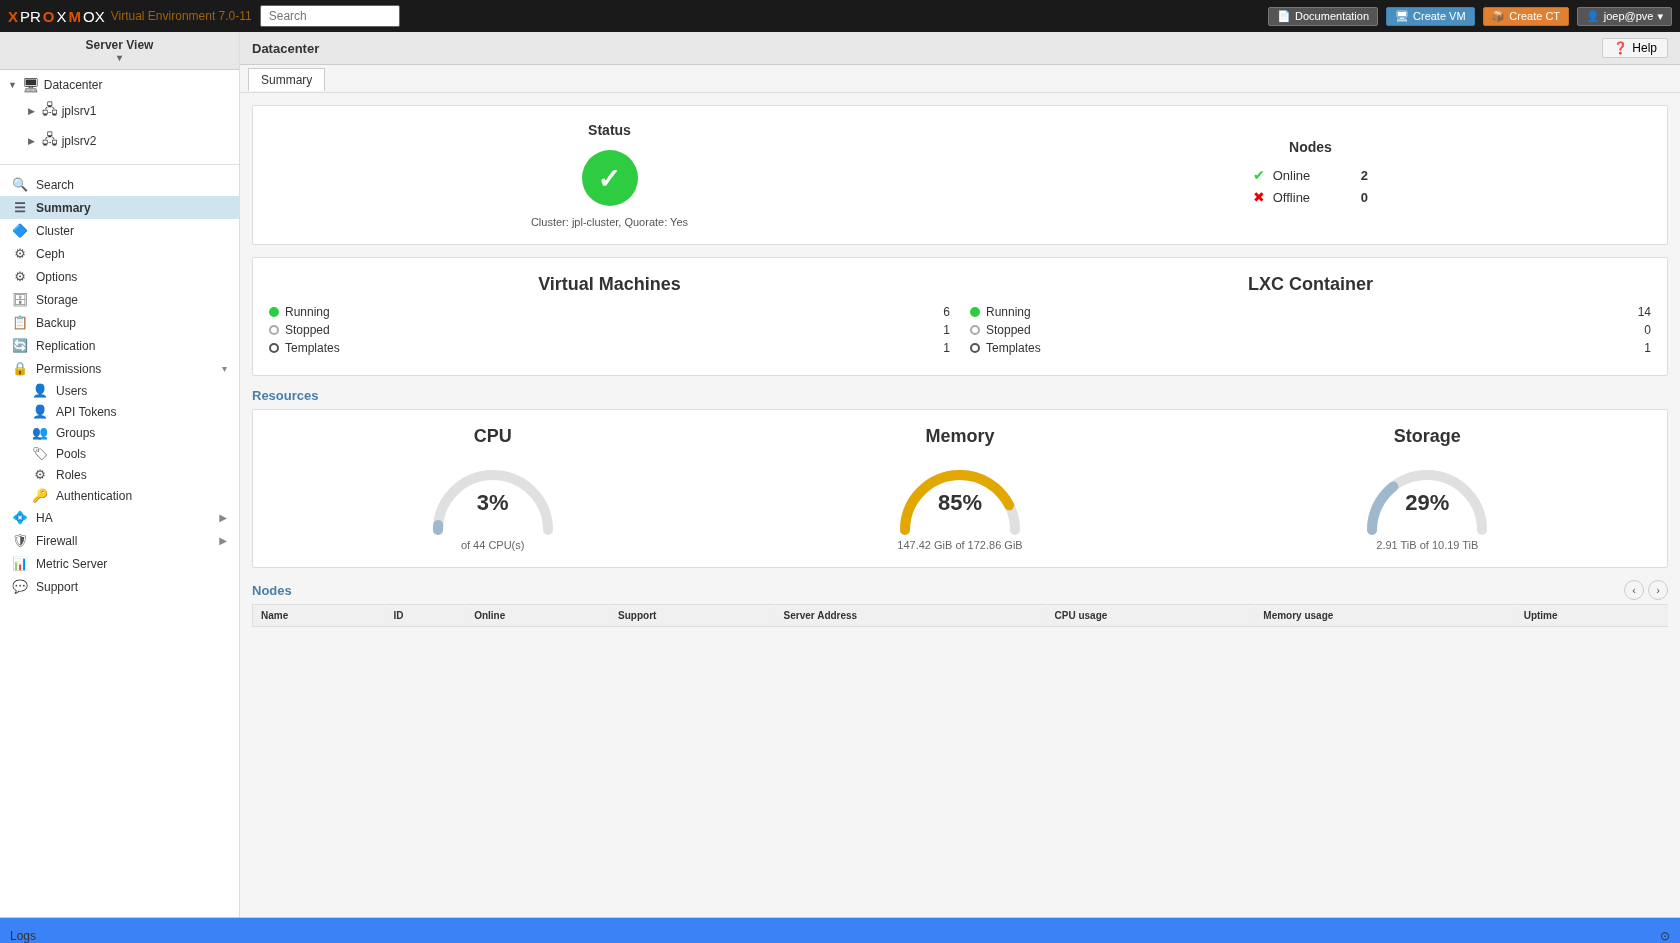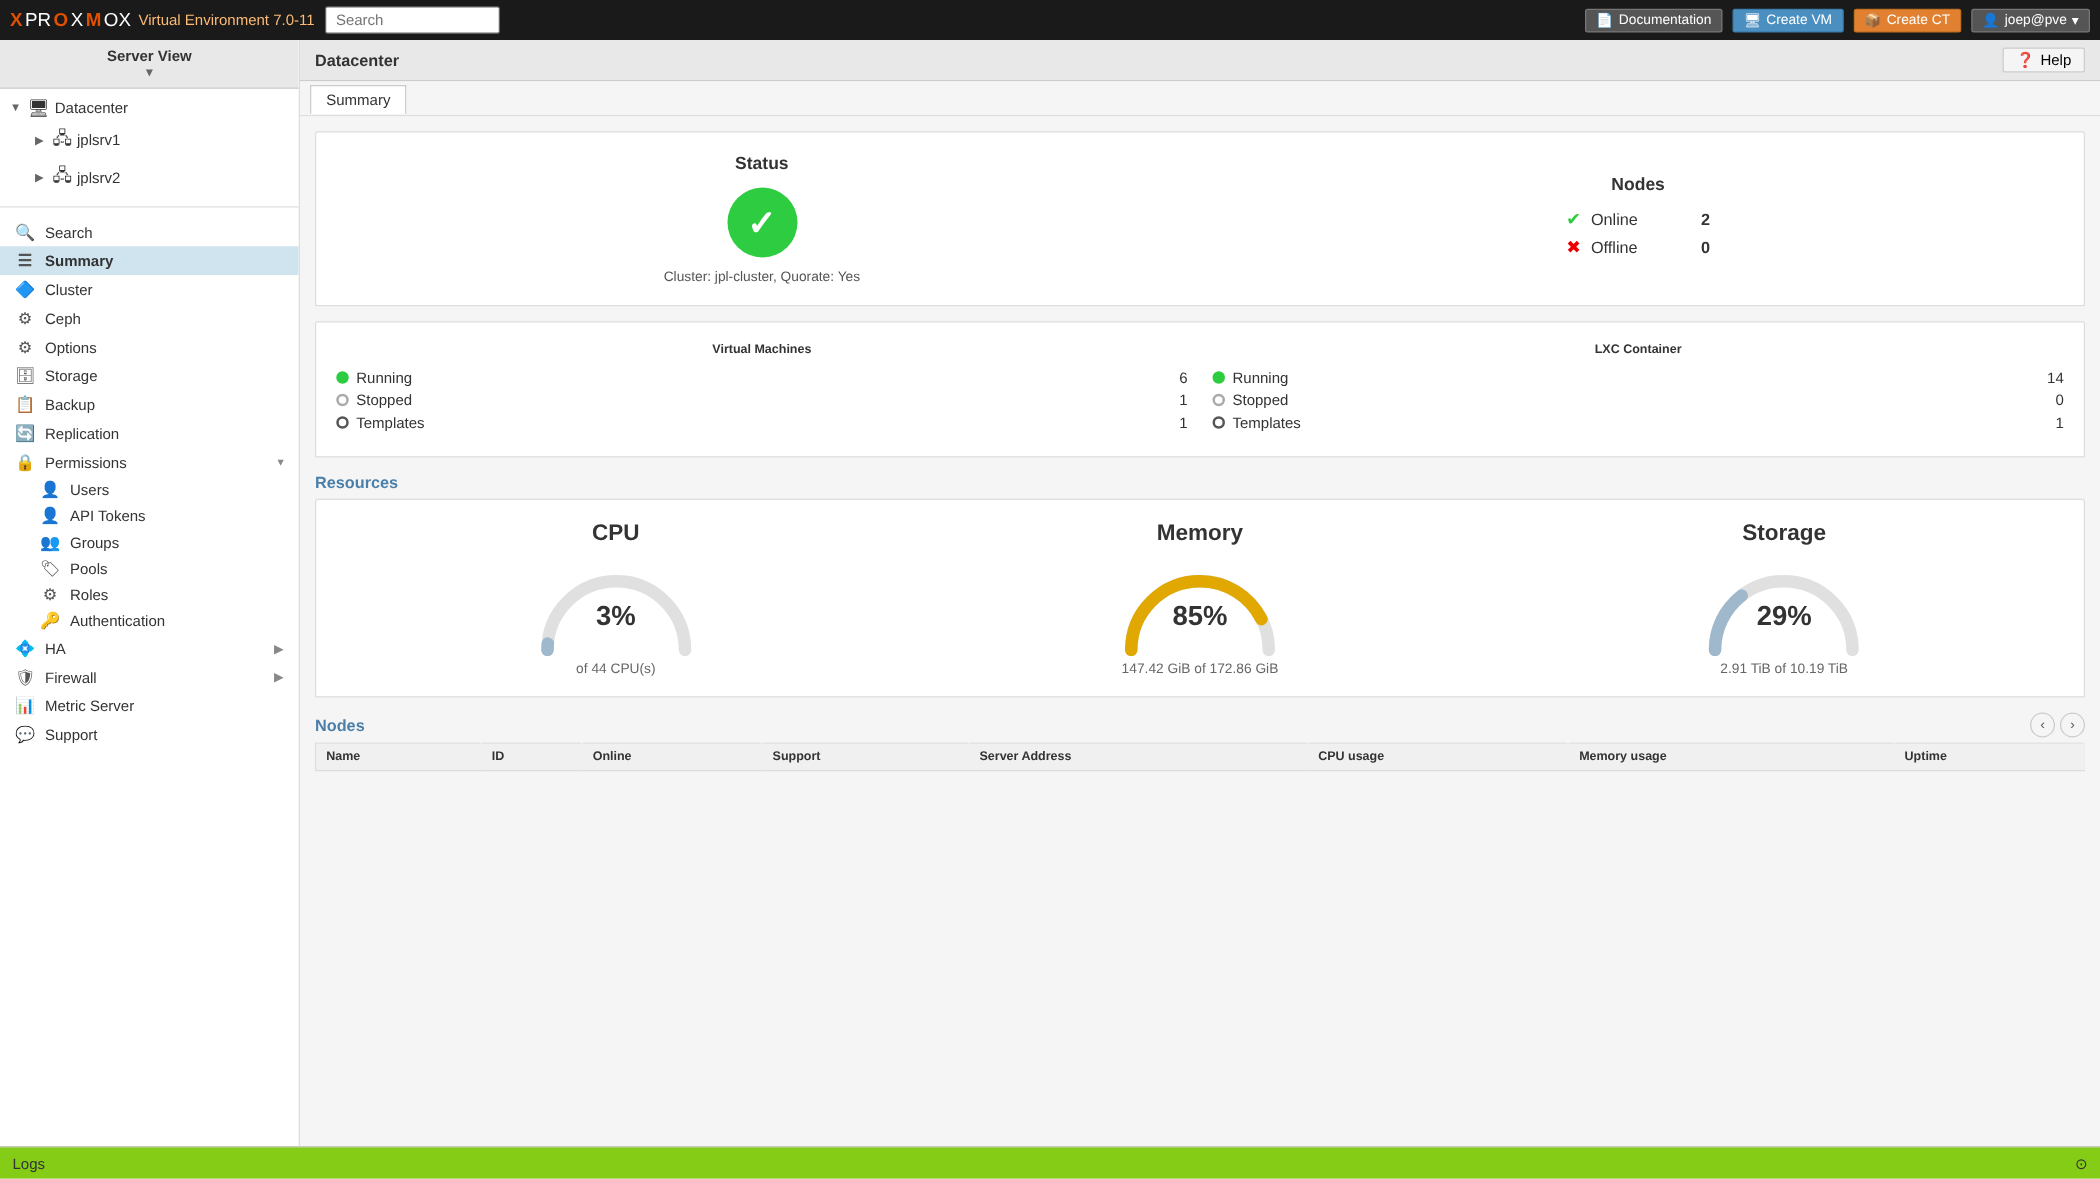--- a/index.html
+++ b/index.html
@@ -4,21 +4,21 @@
   <style>
     * { box-sizing: border-box; margin: 0; padding: 0; }
     body { font-family: Arial, sans-serif; font-size: 13px; background: #f0f0f0; color: #333; height: 943px; overflow: hidden; display: flex; flex-direction: column; }
 
     
     #topbar { background: #1a1a1a; height: 32px; display: flex; align-items: center; padding: 0 8px; gap: 8px; flex-shrink: 0; }
     #logo { display: flex; align-items: center; gap: 2px; }
     .logo-x { color: #e05000; font-weight: bold; font-size: 15px; }
     .logo-prox { color: #fff; font-weight: normal; font-size: 15px; }
     .logo-ox { color: #e05000; font-weight: bold; font-size: 15px; }
-    .logo-rest { color: #fdba74; font-size: 12px; margin-left: 4px; }
+    .logo-rest { color: #a16207; font-size: 12px; margin-left: 4px; }
     #search-top { background: #fff; border: 1px solid #666; border-radius: 2px; padding: 2px 8px; font-size: 12px; width: 140px; height: 22px; }
     .spacer { flex: 1; }
     .top-btn { background: #555; border: 1px solid #777; color: #fff; font-size: 11px; padding: 2px 8px; border-radius: 2px; cursor: pointer; display: flex; align-items: center; gap: 4px; }
     .top-btn.blue { background: #4a8fc0; border-color: #3a7fad; }
     .top-btn.orange { background: #e08030; border-color: #c07020; }
     .top-user { background: #555; border: 1px solid #777; color: #fff; font-size: 11px; padding: 2px 8px; border-radius: 2px; display: flex; align-items: center; gap: 4px; }
 
     
     #main { display: flex; flex: 1; overflow: hidden; }
 
@@ -75,21 +75,21 @@
     .health-node-row { display: flex; align-items: center; gap: 8px; margin-bottom: 6px; justify-content: center; }
     .node-status-dot { font-size: 14px; }
     .node-status-dot.online { color: #2ecc40; }
     .node-status-dot.offline { color: #e00; }
     .node-label { width: 60px; }
     .node-count { margin-left: 20px; font-weight: bold; }
 
     
     .guests-grid { display: grid; grid-template-columns: 1fr 1fr; gap: 20px; }
     .guests-section { }
-    .guests-title { font-weight: bold; font-size: 10px; margin-bottom: 10px; text-align: center; }
+    .guests-title { font-weight: bold; font-size: 18px; margin-bottom: 10px; text-align: center; }
     .guest-row { display: flex; align-items: center; gap: 6px; margin-bottom: 4px; }
     .guest-dot { width: 10px; height: 10px; border-radius: 50%; border: 2px solid; display: inline-block; flex-shrink: 0; }
     .guest-dot.running { border-color: #2ecc40; background: #2ecc40; }
     .guest-dot.stopped { border-color: #aaa; background: #fff; }
     .guest-dot.template { border-color: #555; background: #fff; }
     .guest-name { width: 80px; font-size: 12px; }
     .guest-count { margin-left: auto; font-size: 12px; min-width: 20px; text-align: right; }
 
     
     .resources-grid { display: grid; grid-template-columns: 1fr 1fr 1fr; gap: 20px; text-align: center; }
@@ -103,21 +103,21 @@
     
     .nodes-section { margin-bottom: 12px; }
     .nodes-header { display: flex; align-items: center; justify-content: space-between; margin-bottom: 4px; }
     .nodes-title { color: #4a7faa; font-size: 13px; font-weight: bold; }
     .nodes-nav { display: flex; gap: 4px; }
     .nodes-nav-btn { background: #f5f5f5; border: 1px solid #ccc; border-radius: 50%; width: 20px; height: 20px; cursor: pointer; display: flex; align-items: center; justify-content: center; font-size: 11px; color: #555; }
     .nodes-table { width: 100%; border-collapse: collapse; background: #fff; border: 1px solid #ddd; font-size: 10px; }
     .nodes-table th { background: #f0f0f0; padding: 5px 8px; text-align: left; border-bottom: 1px solid #ddd; border-right: 1px solid #eee; font-weight: bold; }
 
     
-    #bottom-bar { background: #84cc16; height: 26px; border-top: 1px solid #ccc; display: flex; align-items: center; padding: 0 10px; font-size: 12px; justify-content: space-between; flex-shrink: 0; }
+    #bottom-bar { background: #3b82f6; height: 26px; border-top: 1px solid #ccc; display: flex; align-items: flex-end; padding: 0 10px; font-size: 12px; justify-content: space-between; flex-shrink: 0; }
 
     
     .h-divider { border: none; border-top: 1px solid #e0e0e0; margin: 4px 0; }
   </style>
 </head>
 <body>
 
 <div id="topbar">
   <div id="logo">
     <span class="logo-x">X</span>

